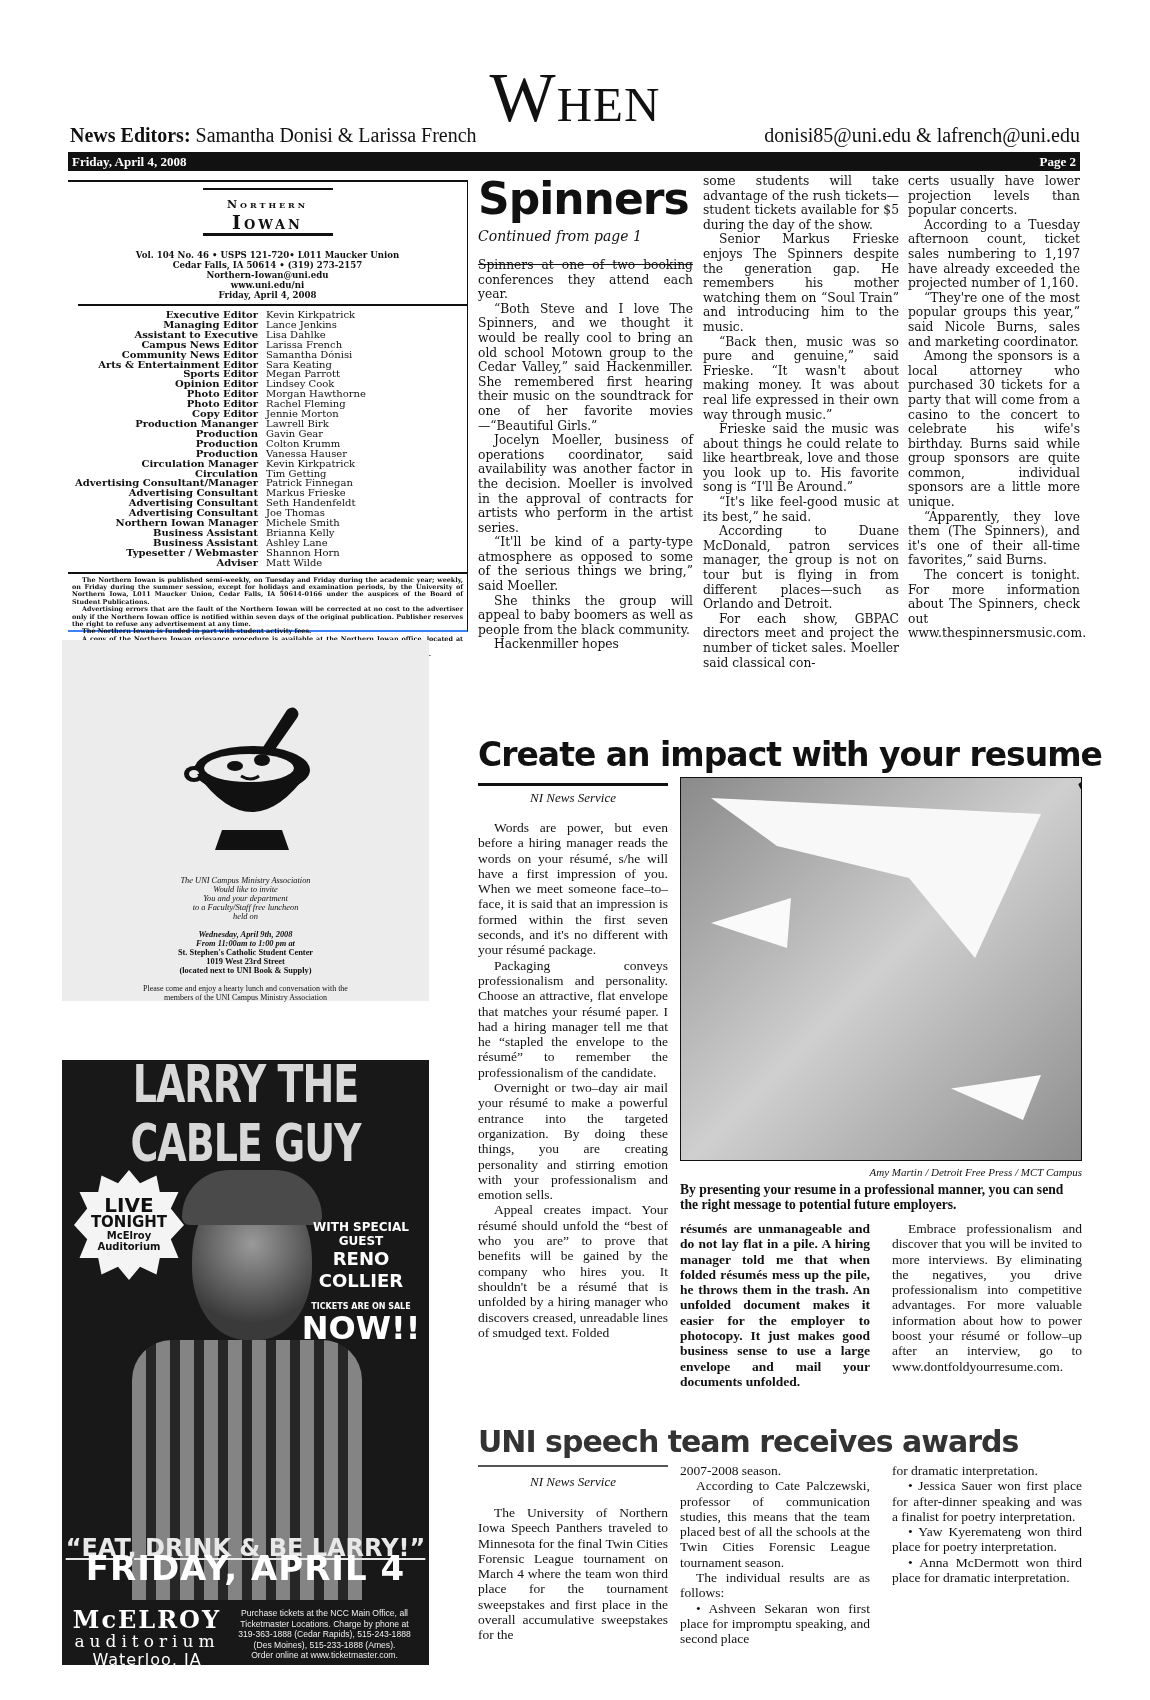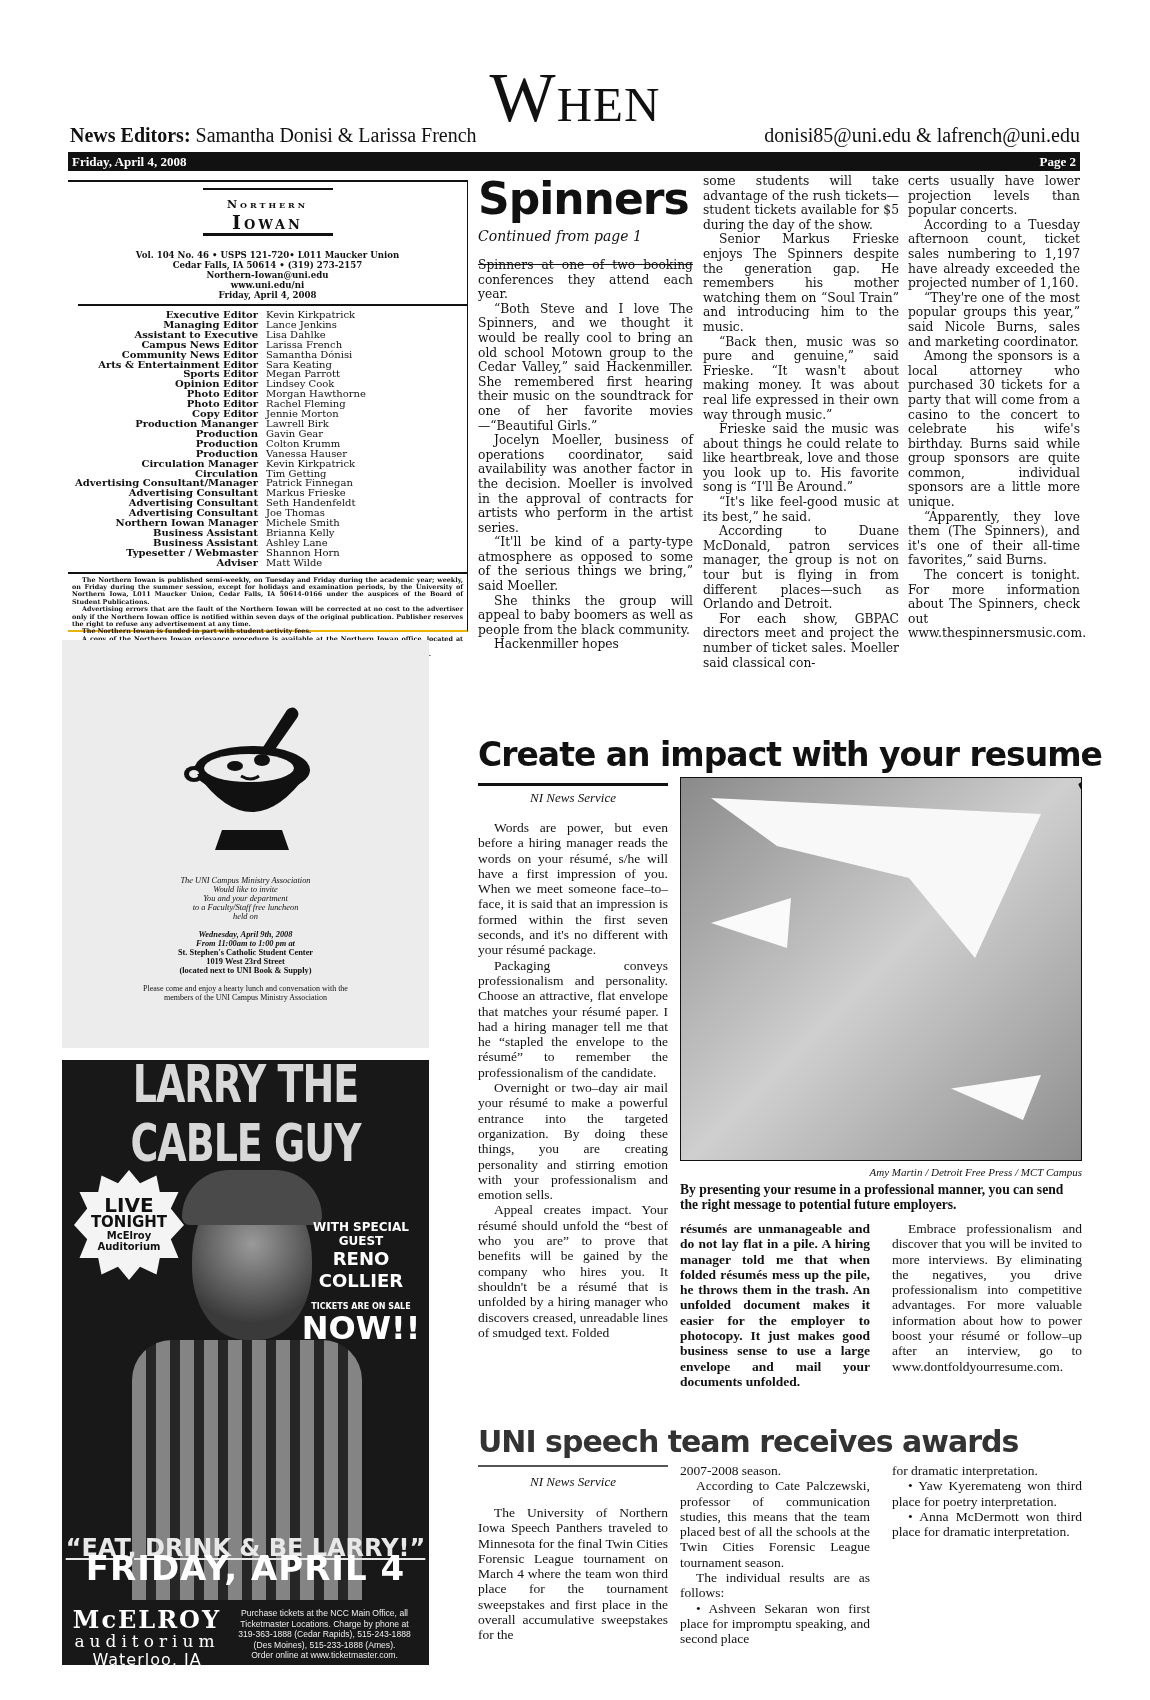--- a/index.html
+++ b/index.html
@@ -5,35 +5,35 @@
   * { box-sizing: border-box; margin: 0; padding: 0; }
   body { width: 1150px; height: 1700px; background: #fff; color: #111; font-family: "DejaVu Serif", serif; position: relative; overflow: hidden; }
   .abs { position: absolute; }
   .section-title { left: 0; width: 1150px; top: 58px; text-align: center; font-family: "Liberation Serif", serif; font-size: 70px; line-height: 80px; letter-spacing: 1px; font-variant: small-caps; }
   .editors { left: 70px; top: 124px; font-family: "Liberation Serif", serif; font-size: 20px; }
   .editors b { font-weight: bold; }
   .emails { right: 70px; top: 124px; font-family: "Liberation Serif", serif; font-size: 20px; }
   .datebar { left: 68px; top: 152px; width: 1012px; height: 19px; background: #111; color: #fff; font-family: "Liberation Serif", serif; font-size: 13px; font-weight: bold; line-height: 19px; padding: 0 4px; display: flex; justify-content: space-between; }
 
   
-  .mast { left: 68px; top: 180px; width: 400px; height: 452px; border-top: 2px solid #111; border-right: 1px solid #111; border-bottom: 2px solid #eab308; font-size: 9.5px; }
+  .mast { left: 68px; top: 180px; width: 400px; height: 452px; border-top: 2px solid #111; border-right: 1px solid #111; border-bottom: 2px solid #3b82f6; font-size: 9.5px; }
   .mast-n { text-align: center; font-variant: small-caps; font-weight: bold; letter-spacing: 3px; font-size: 11px; margin-top: 8px; font-family: "DejaVu Serif", serif; }
   .mast-rule { width: 130px; margin: 0 auto; border-top: 2px solid #111; }
   .mast-iowan { text-align: center; font-variant: small-caps; font-weight: bold; letter-spacing: 3px; font-size: 19px; line-height: 22px; }
   .mast-info { text-align: center; font-weight: bold; font-size: 8.6px; line-height: 10px; margin-top: 14px; }
   .mast-sep { border-top: 2px solid #111; margin: 4px 0 4px 10px; }
   .staff { font-size: 10px; line-height: 9.9px; }
   .staff-row { display: flex; }
   .staff-role { width: 198px; text-align: right; font-weight: bold; padding-right: 8px; }
   .staff-name { flex: 1; }
   .mast-legal { font-size: 6.4px; line-height: 7.4px; font-weight: bold; padding: 3px 4px 0 4px; text-align: justify; border-top: 2px solid #111; margin-top: 4px; }
   .mast-legal p { text-indent: 10px; }
 
   
-  .ministry { left: 62px; top: 640px; width: 367px; height: 408px; background: #ececec; text-align: center; font-family: "Liberation Serif", serif; }
+  .ministry { left: 62px; top: 640px; width: 367px; height: 361px; background: #ececec; text-align: center; font-family: "Liberation Serif", serif; }
   .ministry .inv { position: absolute; left: 0; width: 100%; top: 236px; font-style: italic; font-size: 8.4px; line-height: 9px; }
   .ministry .when { position: absolute; left: 0; width: 100%; top: 290px; font-size: 8.4px; line-height: 9px; font-weight: bold; }
   .ministry .when .it { font-style: italic; }
   .ministry .plea { position: absolute; left: 0; width: 100%; top: 344px; font-size: 8px; line-height: 9px; }
 
   
   .larry { left: 62px; top: 1060px; width: 367px; height: 605px; background: #181818; color: #fff; overflow: hidden; font-family: "DejaVu Sans", sans-serif; }
   .larry .ttl { position: absolute; top: 10px; left: 0; width: 100%; text-align: center; font-size: 38px; font-weight: bold; letter-spacing: -1px; color: #d8d8d8; font-family: "DejaVu Sans", sans-serif; transform: scaleY(1.35); }
   .larry .star { position: absolute; left: 12px; top: 110px; width: 110px; height: 110px; background: #f4f4f4; clip-path: polygon(50% 0%,60% 12%,75% 5%,78% 20%,95% 20%,88% 35%,100% 50%,88% 63%,95% 80%,78% 80%,75% 95%,60% 88%,50% 100%,40% 88%,25% 95%,22% 80%,5% 80%,12% 63%,0% 50%,12% 35%,5% 20%,22% 20%,25% 5%,40% 12%); color: #111; text-align: center; padding-top: 26px; }
   .larry .star .l1 { font-size: 20px; font-weight: bold; line-height: 18px; }
@@ -355,15 +355,16 @@
     <p>The University of Northern Iowa Speech Panthers traveled to Minnesota for the final Twin Cities Forensic League tournament on March 4 where the team won third place for the tournament sweepstakes and first place in the overall accumulative sweepstakes for the</p>
   </div>
 <div class="abs col2 uni-c2" id="un2">
     <p class="noind">2007-2008 season.</p>
     <p>According to Cate Palczewski, professor of communication studies, this means that the team placed best of all the schools at the Twin Cities Forensic League tournament season.</p>
     <p>The individual results are as follows:</p>
     <p>• Ashveen Sekaran won first place for impromptu speaking, and second place</p>
   </div>
 <div class="abs col2 uni-c3" id="un3">
     <p class="noind">for dramatic interpretation.</p>
+    <p>• Jessica Sauer won first place for after-dinner speaking and was a finalist for poetry interpretation.</p>
     <p>• Yaw Kyeremateng won third place for poetry interpretation.</p>
     <p>• Anna McDermott won third place for dramatic interpretation.</p>
   </div>
 
 </body></html>

